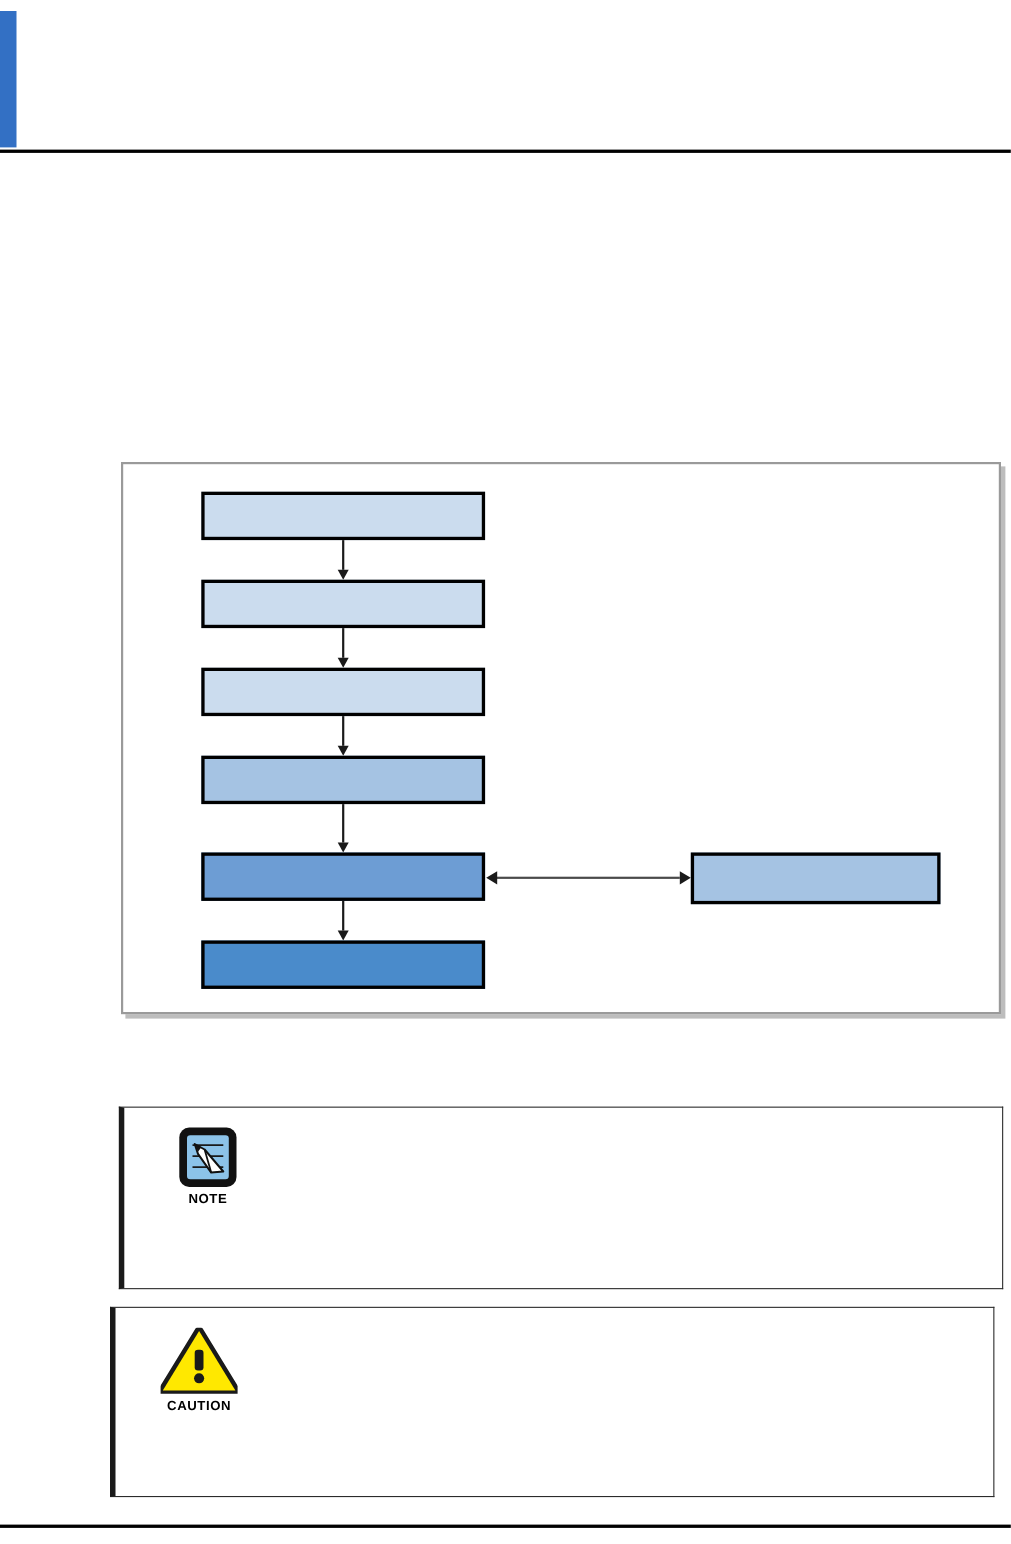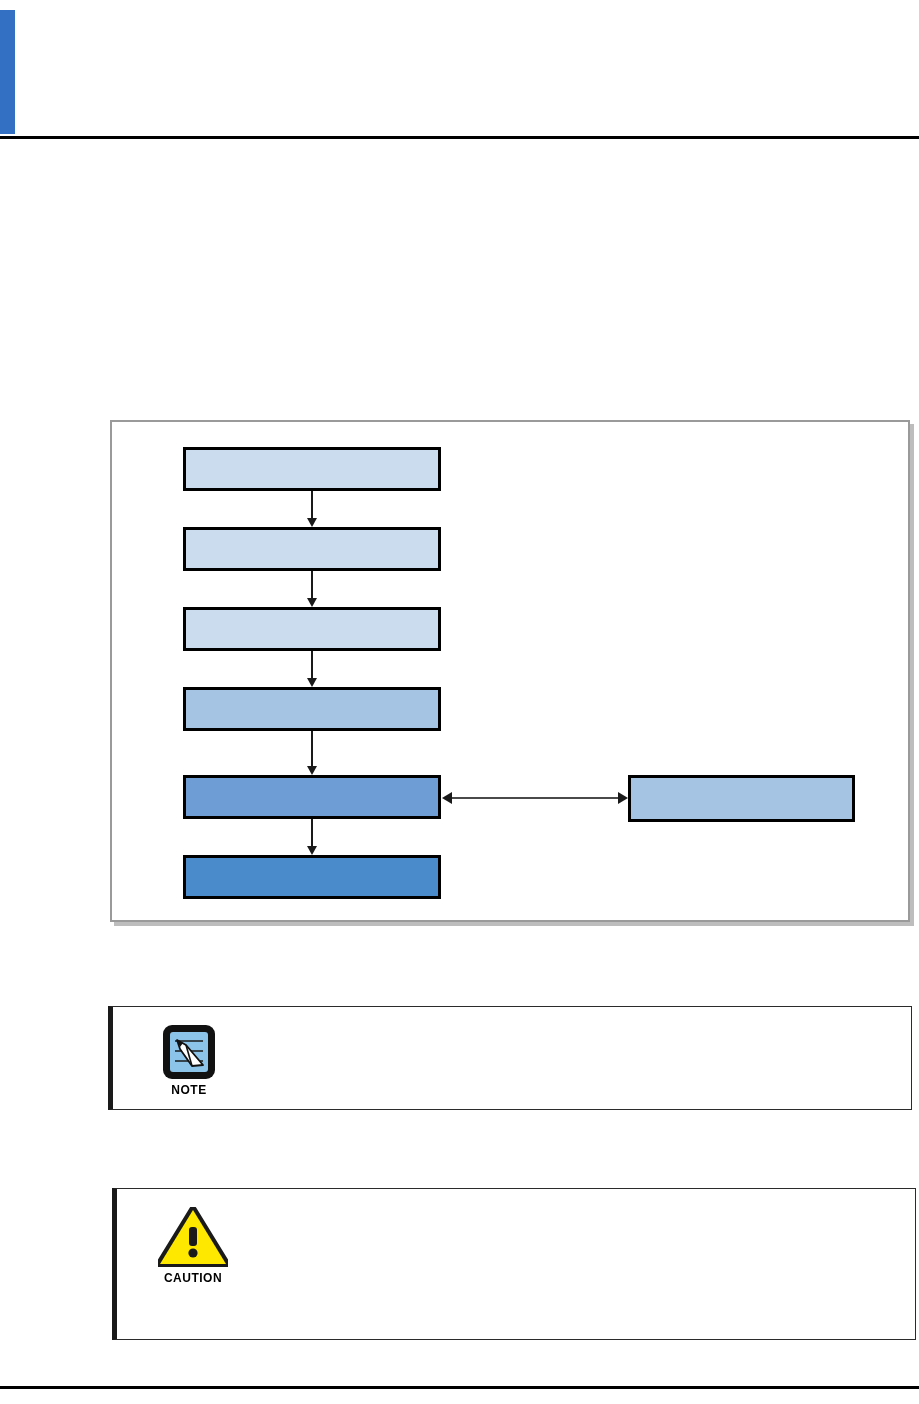--- a/index.html
+++ b/index.html
@@ -138,22 +138,22 @@
   }
 
   
   .callout {
     position: absolute;
     background: #ffffff;
     border: 1px solid #2b2b2b;
     border-left: 5px solid #1a1a1a;
     box-sizing: border-box;
   }
-  #note-callout  { left: 108px; top: 1006px; width: 804px; height: 104px; }
-  #caution-callout { left: 112px; top: 1188px; width: 804px; height: 152px; }
+  #note-callout  { left: 108px; top: 1006px; width: 804px; height: 166px; }
+  #caution-callout { left: 100px; top: 1188px; width: 804px; height: 173px; }
 
   .callout-icon-wrap {
     position: absolute;
     left: 28px;
     top: 18px;
     width: 96px;
     text-align: center;
   }
   .callout-icon-label {
     margin-top: 4px;

